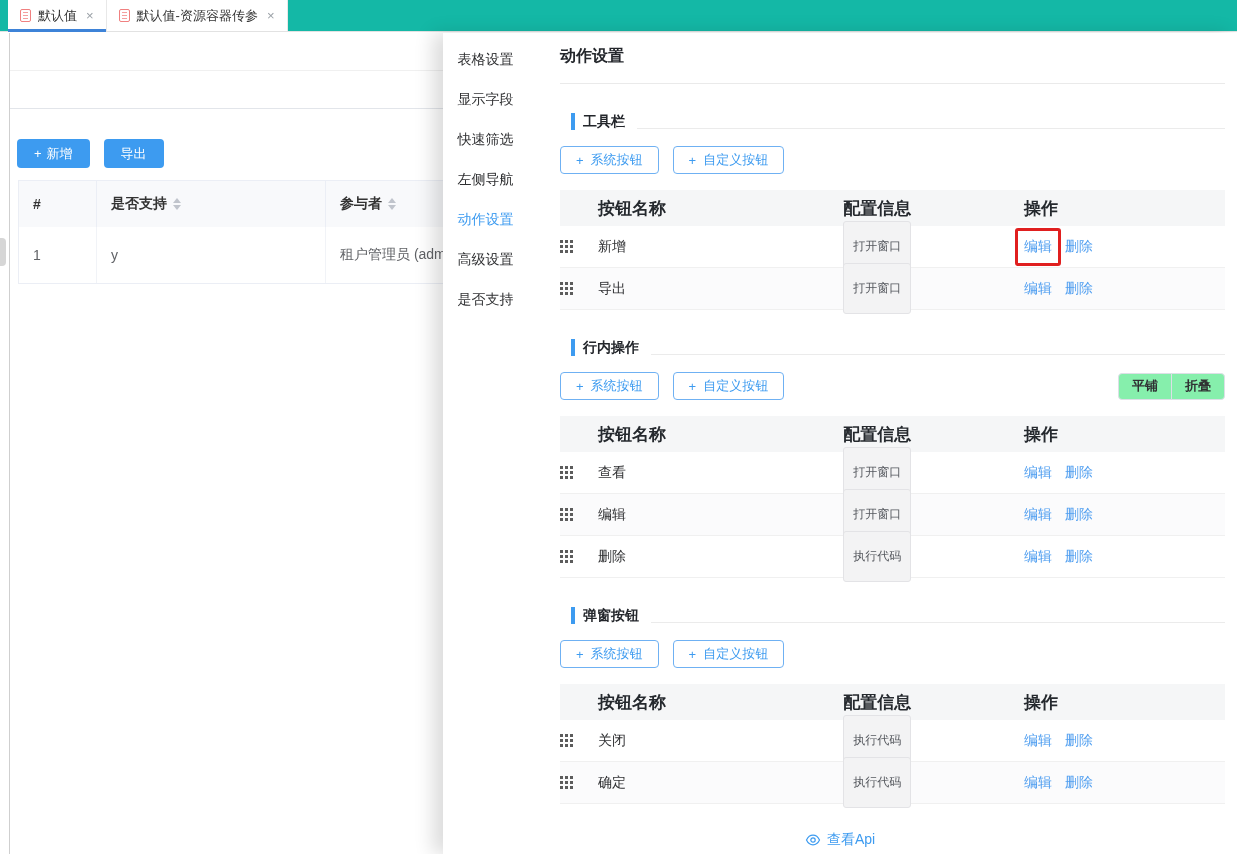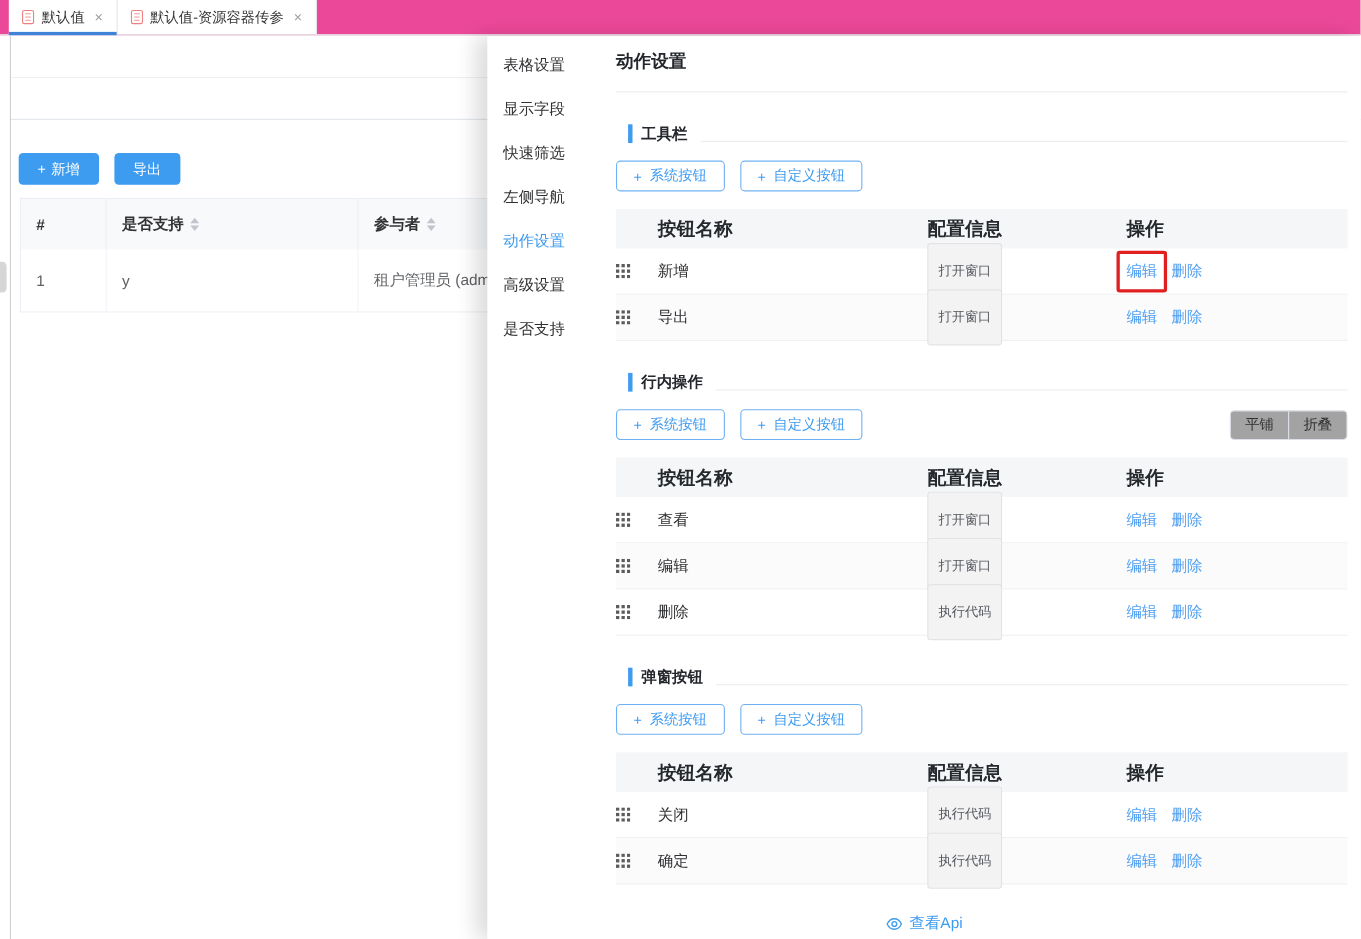--- a/index.html
+++ b/index.html
@@ -1,20 +1,20 @@
 <!DOCTYPE html>
 <html><head>
 <meta charset="utf-8">
 <style>
   * { margin:0; padding:0; box-sizing:border-box; }
   html,body { width:1237px; height:854px; overflow:hidden; }
   body { font-family:"Liberation Sans","DejaVu Sans",sans-serif; background:#fff; position:relative; color:#303133; }
 
   
-  .tabbar { position:absolute; top:0; left:0; right:0; height:32px; background:#ec4899; border-bottom:1px solid #e2e2e2; display:flex; align-items:stretch; padding-left:8px; z-index:5; }
+  .tabbar { position:absolute; top:0; left:0; right:0; height:32px; background:#14b8a6; border-bottom:1px solid #e2e2e2; display:flex; align-items:stretch; padding-left:8px; z-index:5; }
   .tab { display:flex; align-items:center; gap:7px; padding:0 12px; background:#fff; border-right:1px solid #e8e8e8; font-size:13px; color:#333; position:relative; cursor:pointer; }
   .tab.active::after { content:""; position:absolute; left:0; right:0; bottom:-1px; height:3px; background:#3e83d8; }
   .doc-icon { width:11px; height:13px; border:1px solid #f08080; border-radius:2px; position:relative; background:#fff; flex:0 0 auto; }
   .doc-icon::before { content:""; position:absolute; left:2px; right:2px; top:2px; height:1px; background:#f3a0a0; box-shadow:0 3px 0 #f3a0a0, 0 6px 0 #f3a0a0; }
   .tab-close { color:#9aa0a6; font-size:13px; margin-left:2px; line-height:1; }
 
   
   .page { position:absolute; top:33px; left:0; right:0; bottom:0; background:#fff; }
   .page-vline { position:absolute; left:9px; top:0; bottom:0; width:1px; background:#cfcfcf; }
   .page-hline1 { position:absolute; top:37px; left:10px; width:433px; height:1px; background:#f0f0f0; }
@@ -44,21 +44,21 @@
   .dtitle { font-size:16px; font-weight:bold; color:#23262b; padding:13px 0 16px; border-bottom:1px solid #eaeaea; }
 
   .sec-head { display:flex; align-items:flex-end; margin-top:26px; height:22px;margin-left:11px; }
   .sec-bar { width:4px; height:17px; background:#3d9bf0; margin-right:8px; align-self:center; flex:0 0 auto; }
   .sec-title { font-size:14px; font-weight:bold; color:#23262b; line-height:22px; white-space:nowrap; }
   .sec-rule { flex:1; border-bottom:1px solid #ebebeb; margin-left:12px; margin-bottom:3px; }
 
   .sec-actions { margin-top:14px; display:flex; align-items:center; }
   .btn-ghost { height:28px; padding:0 15px; border:1px solid #6fb1f3; color:#3d9bf0; background:#fff; border-radius:4px; font-size:13px; display:inline-flex; align-items:center; gap:7px; margin-right:14px; cursor:pointer; }
   .toggle-group { margin-left:auto; display:flex; }
-  .toggle-btn { height:27px; padding:0 13px; border:1px solid #dcdfe6; background:#a3a3a3; font-size:13px; color:#303133; display:flex; align-items:center; cursor:pointer; }
+  .toggle-btn { height:27px; padding:0 13px; border:1px solid #dcdfe6; background:#86efac; font-size:13px; color:#303133; display:flex; align-items:center; cursor:pointer;font-weight:bold; }
   .toggle-btn:first-child { border-radius:4px 0 0 4px; }
   .toggle-btn:last-child { border-radius:0 4px 4px 0; margin-left:-1px; }
 
   .stable { margin-top:16px; }
   .st-head { display:flex; background:#f5f6f7; height:36px; align-items:center; font-weight:bold; font-size:17px; color:#25292e; }
   .st-row { display:flex; height:42px; align-items:center; border-bottom:1px solid #f0f0f0; font-size:14px; color:#303133; background:#fff; }
   .st-row.alt { background:#fbfbfc; }
   .c-handle { width:38px; display:flex; align-items:center; flex:0 0 auto; }
   .c-name { flex:1.22; }
   .c-config { flex:0.9; }

